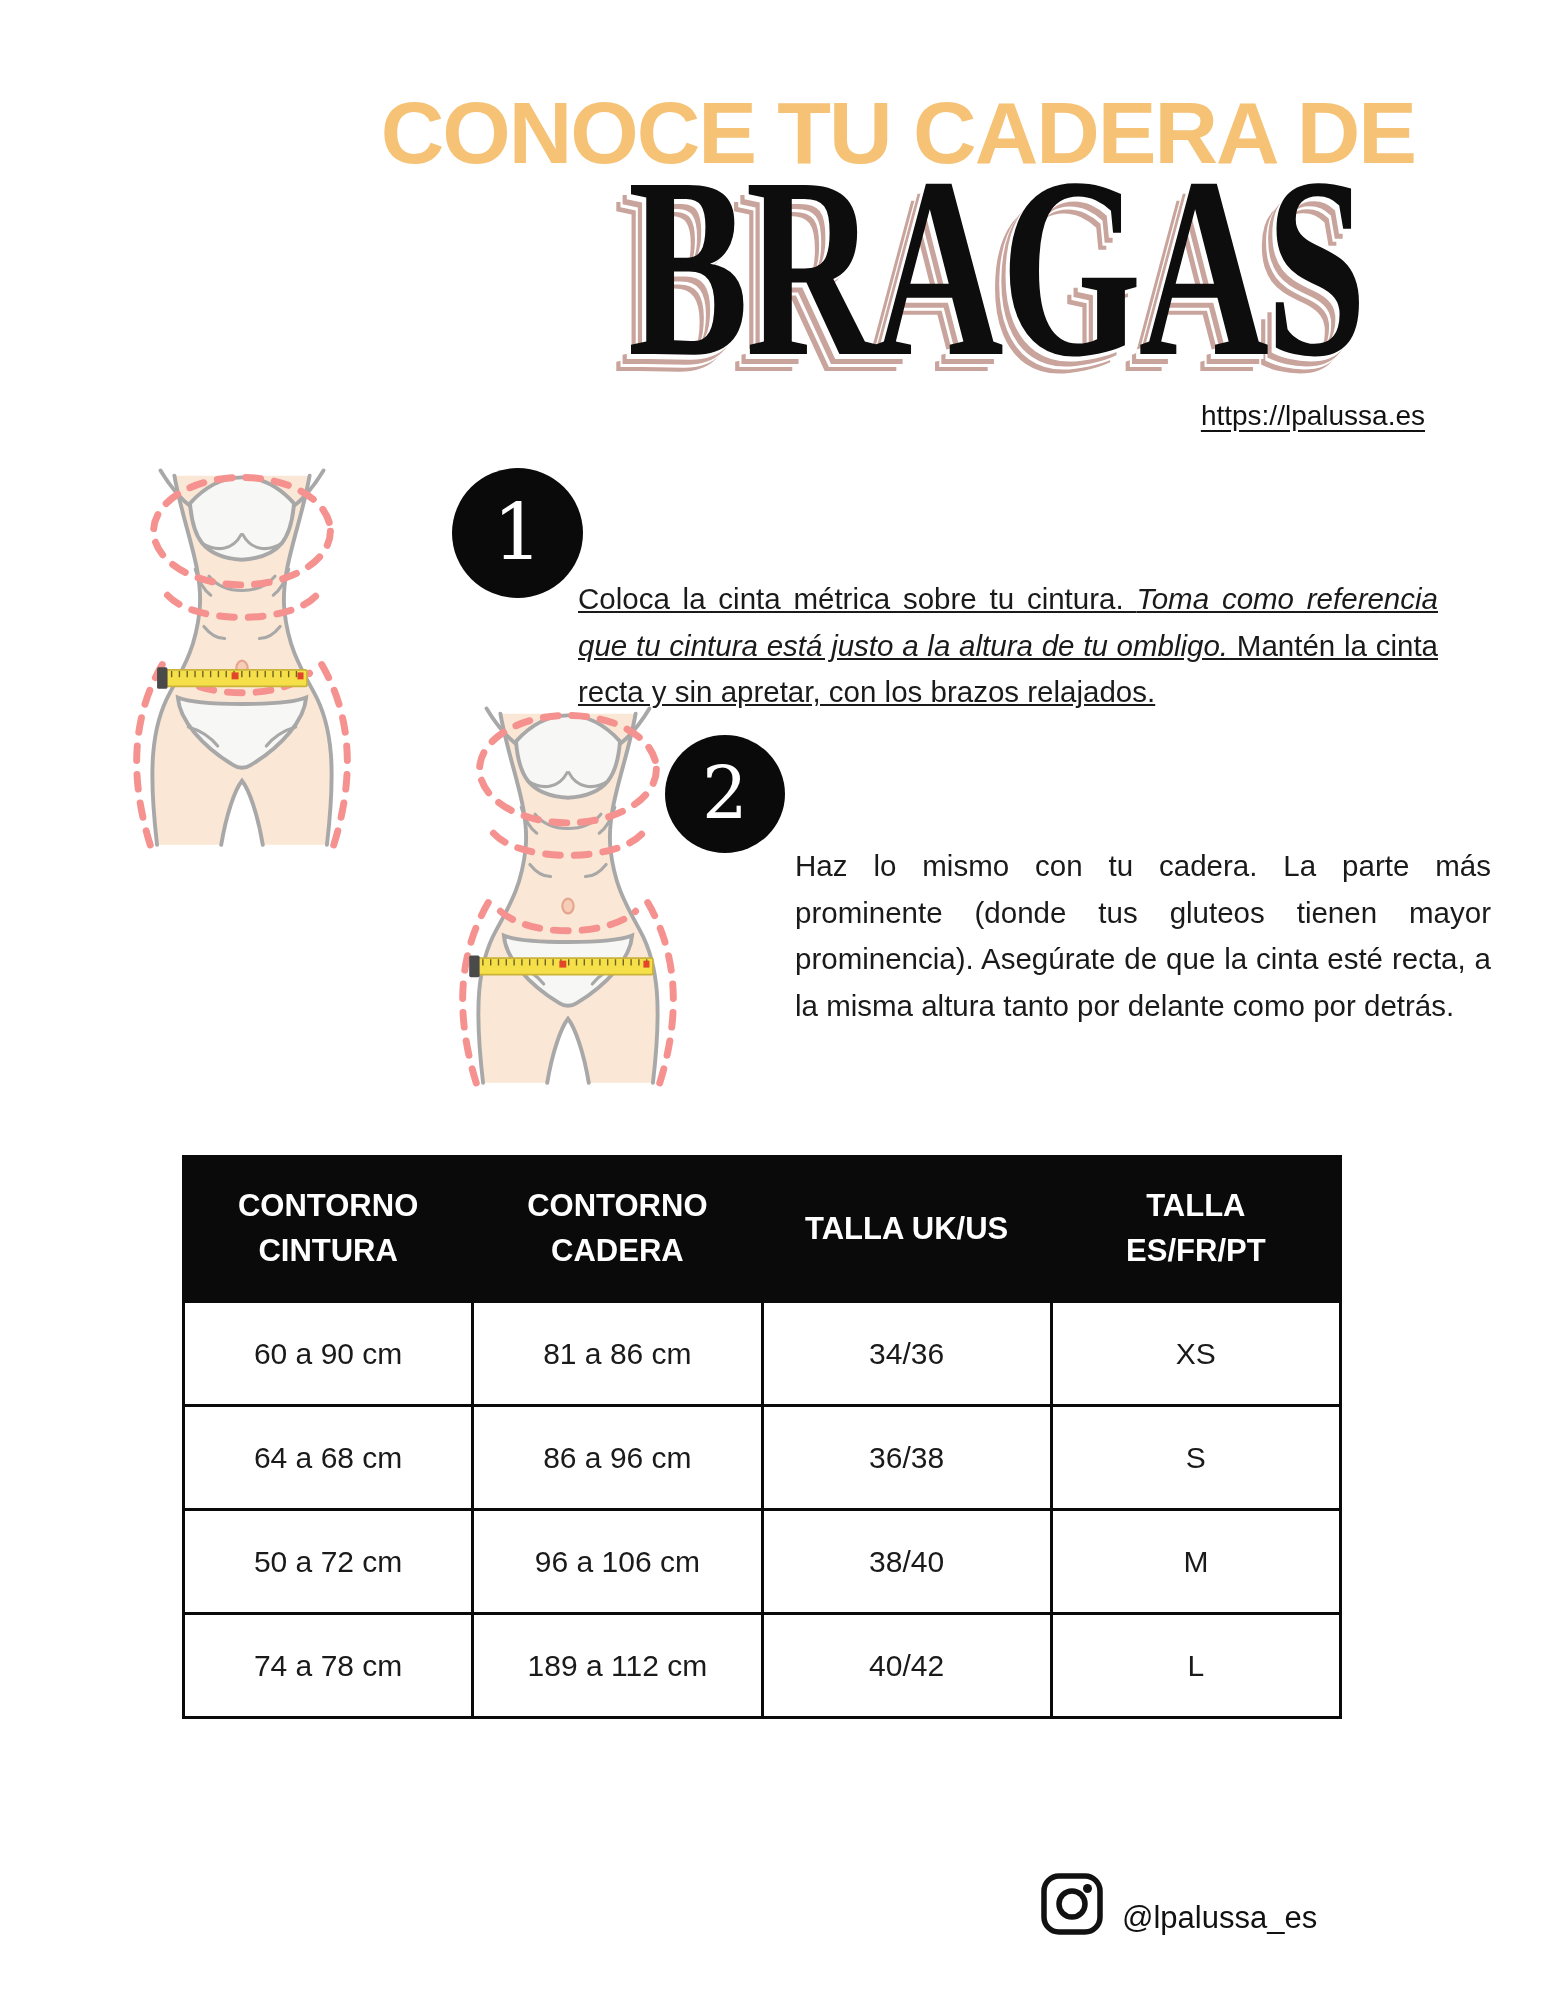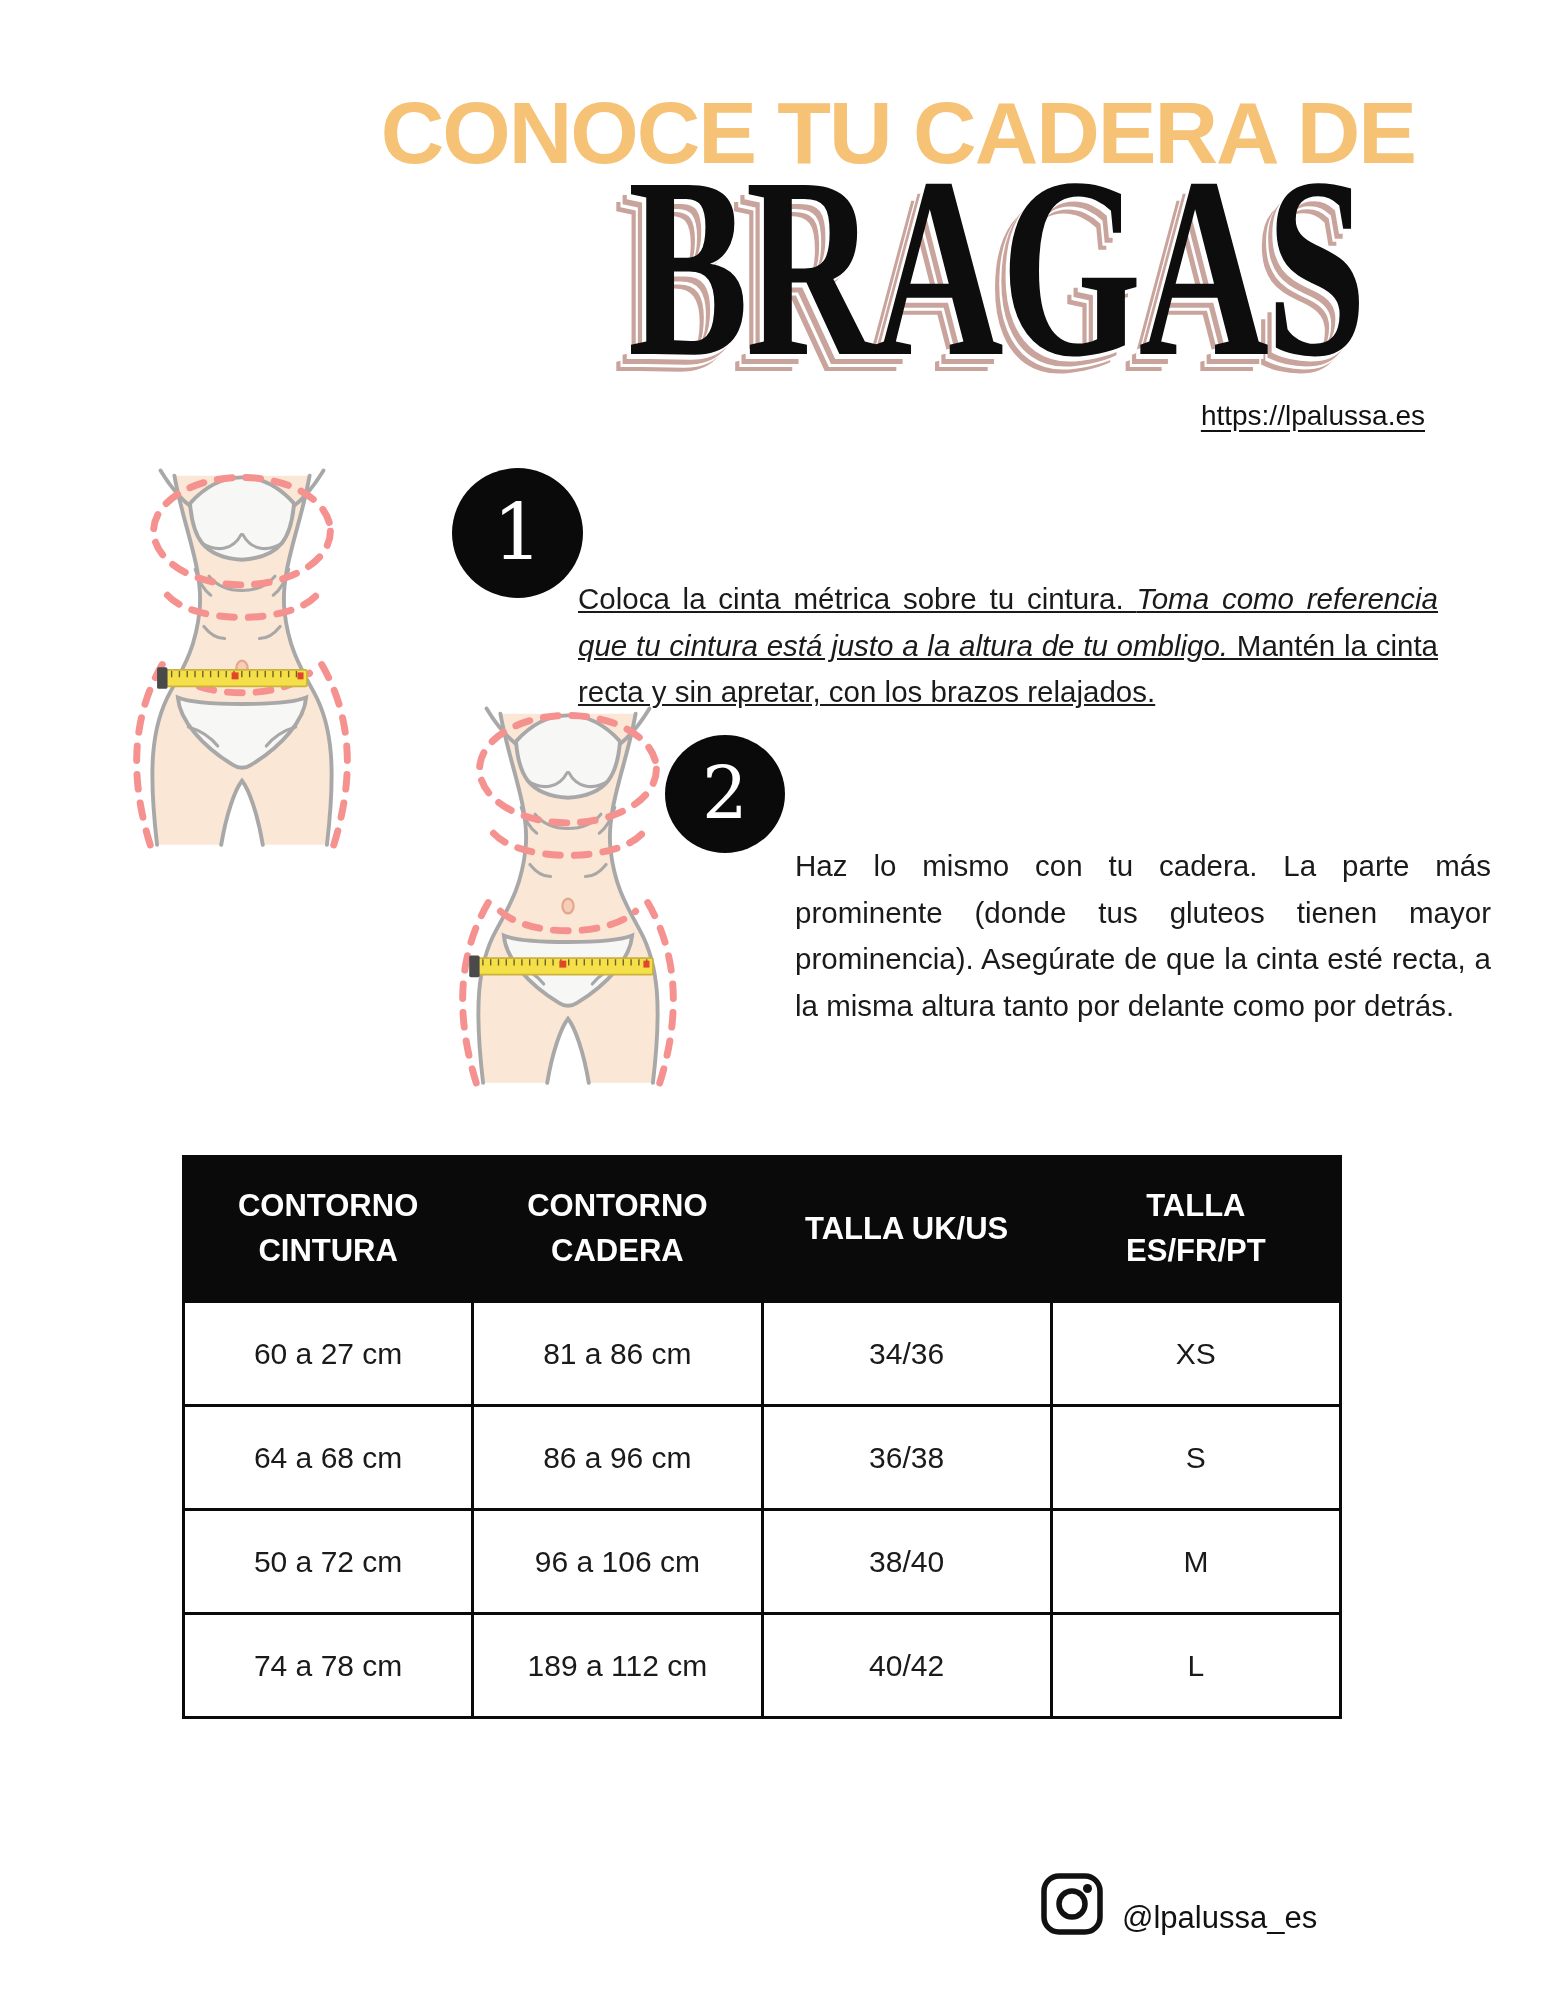--- a/index.html
+++ b/index.html
@@ -177,21 +177,21 @@
     <thead>
       <tr>
         <th>CONTORNO CINTURA</th>
         <th>CONTORNO CADERA</th>
         <th>TALLA UK/US</th>
         <th>TALLA ES/FR/PT</th>
       </tr>
     </thead>
     <tbody>
       <tr>
-        <td>60 a 27 cm</td>
+        <td>60 a 90 cm</td>
         <td>81 a 86 cm</td>
         <td>34/36</td>
         <td>XS</td>
       </tr>
       <tr>
         <td>64 a 68 cm</td>
         <td>86 a 96 cm</td>
         <td>36/38</td>
         <td>S</td>
       </tr>

